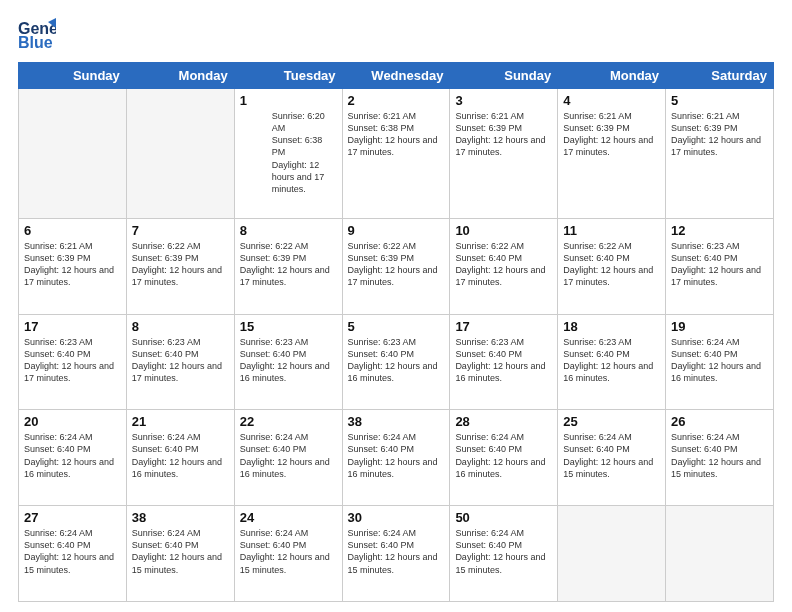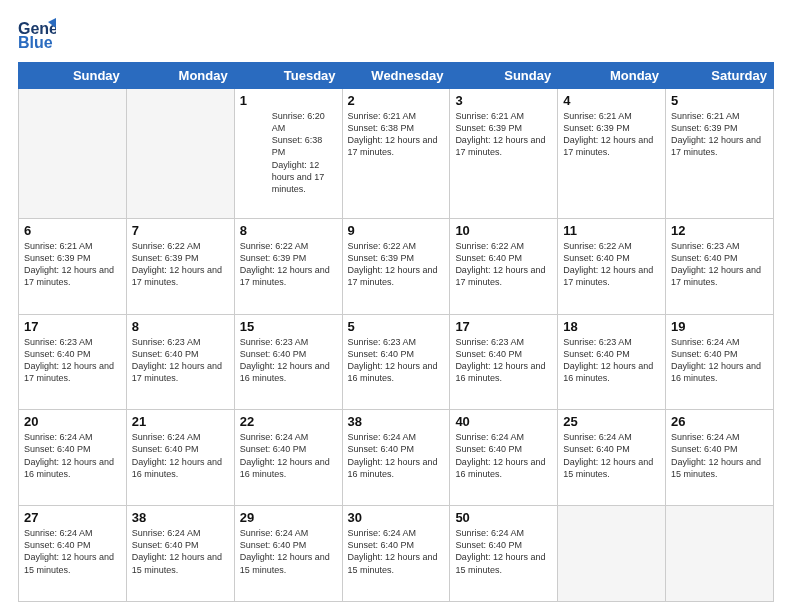--- a/index.html
+++ b/index.html
@@ -260,21 +260,21 @@
 Sunset: 6:40 PM
 Daylight: 12 hours and 16 minutes.</div>
           </td>
           <td>
             <span class="day-number">38</span>
             <div class="day-info" style="white-space: pre-line;">Sunrise: 6:24 AM
 Sunset: 6:40 PM
 Daylight: 12 hours and 16 minutes.</div>
           </td>
           <td>
-            <span class="day-number">40</span>
+            <span class="day-number">28</span>
             <div class="day-info" style="white-space: pre-line;">Sunrise: 6:24 AM
 Sunset: 6:40 PM
 Daylight: 12 hours and 16 minutes.</div>
           </td>
           <td>
             <span class="day-number">25</span>
             <div class="day-info" style="white-space: pre-line;">Sunrise: 6:24 AM
 Sunset: 6:40 PM
 Daylight: 12 hours and 15 minutes.</div>
           </td>
@@ -292,21 +292,21 @@
 Sunset: 6:40 PM
 Daylight: 12 hours and 15 minutes.</div>
           </td>
           <td>
             <span class="day-number">38</span>
             <div class="day-info" style="white-space: pre-line;">Sunrise: 6:24 AM
 Sunset: 6:40 PM
 Daylight: 12 hours and 15 minutes.</div>
           </td>
           <td>
-            <span class="day-number">29</span>
+            <span class="day-number">24</span>
             <div class="day-info" style="white-space: pre-line;">Sunrise: 6:24 AM
 Sunset: 6:40 PM
 Daylight: 12 hours and 15 minutes.</div>
           </td>
           <td>
             <span class="day-number">30</span>
             <div class="day-info" style="white-space: pre-line;">Sunrise: 6:24 AM
 Sunset: 6:40 PM
 Daylight: 12 hours and 15 minutes.</div>
           </td>

